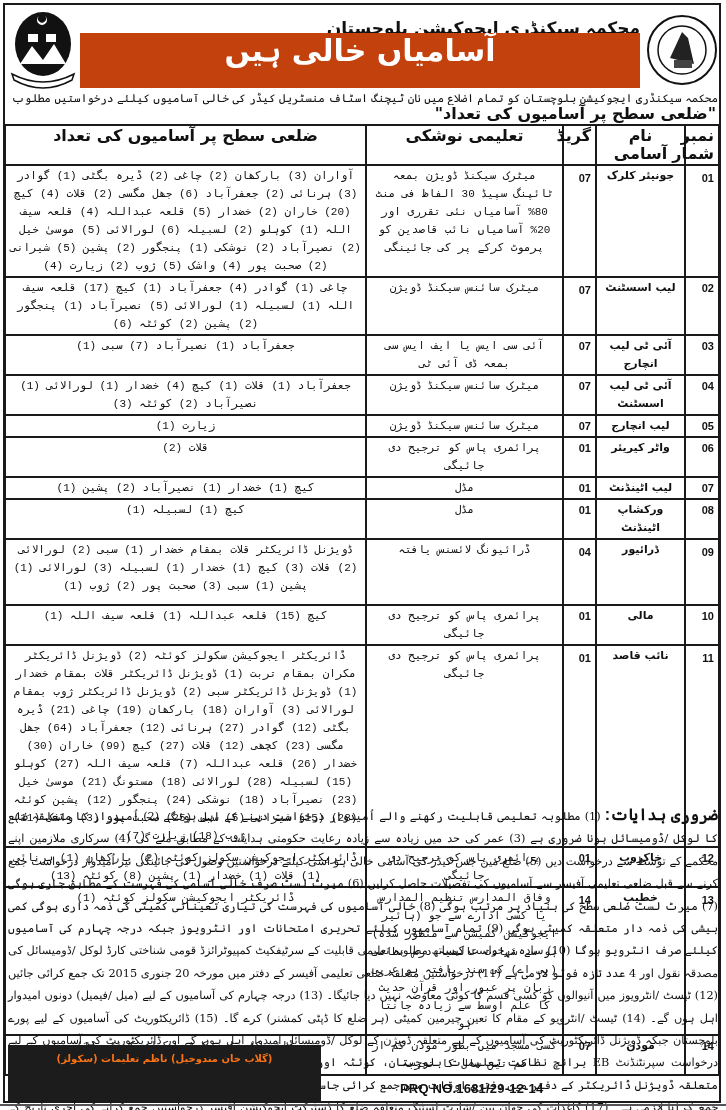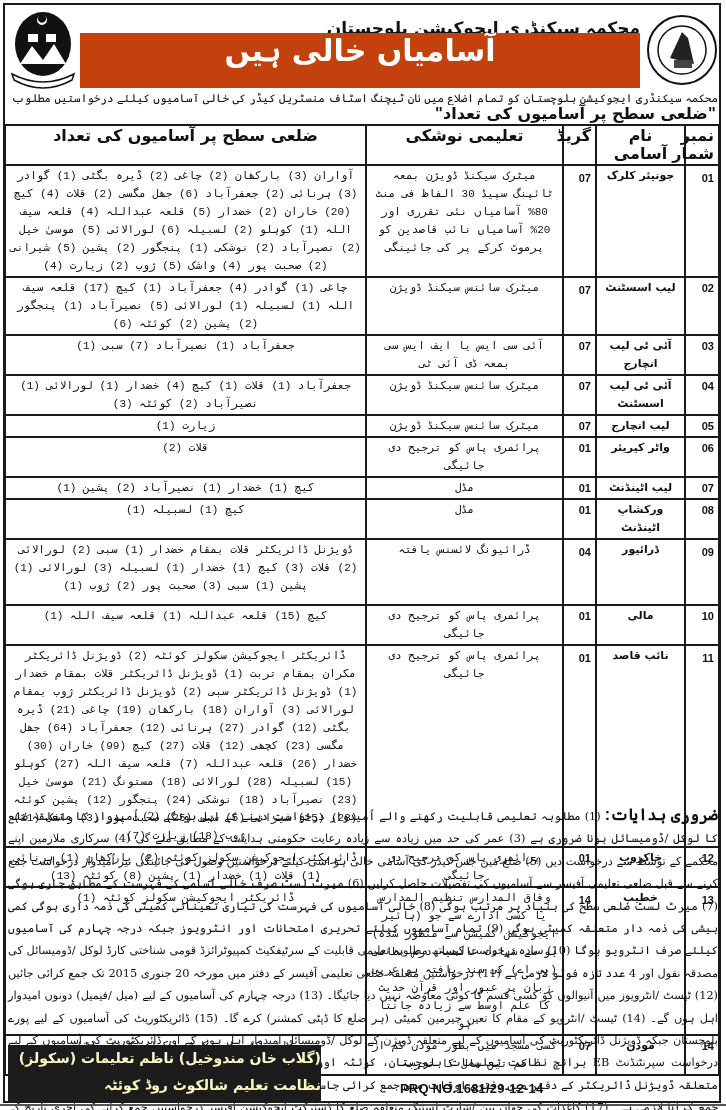--- a/index.html
+++ b/index.html
@@ -16,21 +16,21 @@
   .subhead { position:absolute; right:10px; top:104px; direction:rtl; font-weight:bold; font-size:16px; }
   table.vac { position:absolute; left:4px; top:124px; width:714px; border-collapse:collapse; direction:rtl; table-layout:fixed; }
   table.vac th, table.vac td { border:2px solid #1a1a1a; padding:1px 4px; vertical-align:top; font-size:11px; line-height:18px; }
   table.vac th { font-weight:bold; font-size:16px; text-align:center; height:18px; }
   td.c-sn, td.c-gr { font-family:"Liberation Sans", sans-serif; font-weight:bold; font-size:13px; vertical-align:middle; }
   td.c-sn.top, td.c-gr.top { vertical-align:top; padding-top:3px; }
   td.c-name { text-align:center;font-weight:bold; }
   td.c-qual, td.c-dist { text-align:center; font-family:Liberation Mono, monospace; }
   .notes { position:absolute; left:8px; right:8px; top:804px; direction:rtl; text-align:justify; font-size:11.3px; line-height:22.4px; font-family:"DejaVu Serif", serif; }
   .notes .nh { font-weight:bold; font-size:16px; font-family:Liberation Sans, sans-serif; }
-  .sig { position:absolute; left:8px; top:1045px; width:313px; height:56px; background:#1c1c1c; color:#fef9c3; direction:rtl; text-align:right; font-weight:bold; font-size:14px; }
+  .sig { position:absolute; left:8px; top:1045px; width:313px; height:56px; background:#1c1c1c; color:#f97316; direction:rtl; text-align:center; font-weight:bold; font-size:10px; }
   .sig div { line-height:27px; }
   .prq { position:absolute; left:400px; top:1081px; font-family:"Liberation Sans", sans-serif; font-size:13px; font-weight:bold; letter-spacing:0.2px; }
   .bottomline { position:absolute; left:0; right:0; top:1104px; height:2px; background:#555; }
 </style>
 </head>
 <body>
 
 <div class="page"></div>
 
 <svg class="logo logo-left" viewBox="0 0 74 85">
@@ -175,16 +175,15 @@
   </tbody>
 </table>
 
 <div class="notes">
   <span class="nh">ضروری ہدایات:</span>
   <span>(1) مطلوبہ تعلیمی قابلیت رکھنے والے اُمیدوار درخواست دینے کے اہل ہونگے (2) اُمیدوار کا متعلقہ ضلع کا لوکل /ڈومیسائل ہونا ضروری ہے (3) عمر کی حد میں زیادہ سے زیادہ رعایت حکومتی ہدایات کے مطابق ملے گی (4) سرکاری ملازمین اپنے محکمے کے توسط سے درخواست دیں (5) ضلع میں جس کیڈر کی آسامی خالی ہو اسی کیلئے درخواستیں وصول کی جائینگی نیز اُمیدوار درخواست جمع کرنے سے قبل ضلعی تعلیمی آفیسر سے آسامیوں کی تفصیلات حاصل کرلیں (6) میرٹ لسٹ صرف خالی آسامی کی فہرست کے مطابق جاری ہوگی (7) میرٹ لسٹ ضلعی سطح کی بنیاد پر مرتب ہوگی (8) خالی آسامیوں کی فہرست کی تیاری تعیناتی کمیٹی کی ذمہ داری ہوگی کمی بیشی کی ذمہ دار متعلقہ کمیٹی ہوگی (9) تمام آسامیوں کیلئے تحریری امتحانات اور انٹرویوز جبکہ درجہ چہارم کی آسامیوں کیلئے صرف انٹرویو ہوگا (10) سادہ درخواست کیساتھ مطلوبہ تعلیمی قابلیت کے سرٹیفکیٹ کمپیوٹرائزڈ قومی شناختی کارڈ لوکل /ڈومیسائل کی مصدقہ نقول اور 4 عدد تازہ فوٹو لازمی ہے (11) درخواستیں متعلقہ ضلعی تعلیمی آفیسر کے دفتر میں مورخہ 20 جنوری 2015 تک جمع کرائی جائیں (12) ٹیسٹ /انٹرویوز میں آنیوالوں کو کسی قسم کا کوئی معاوضہ نہیں دیا جائیگا۔ (13) درجہ چہارم کی آسامیوں کے لیے (میل /فیمیل) دونوں امیدوار اہل ہوں گے۔ (14) ٹیسٹ /انٹرویو کے مقام کا تعین چیرمین کمیٹی (ہر ضلع کا ڈپٹی کمشنر) کرے گا۔ (15) ڈائریکٹوریٹ کی آسامیوں کے لیے پورے بلوچستان جبکہ ڈویژنل ڈائریکٹوریٹ کی آسامیوں کے لیے متعلقہ ڈویژن کے لوکل /ڈومیسائل امیدوار اہل ہوں گے اور ڈائریکٹوریٹ کی آسامیوں کے لیے درخواست سپرنٹنڈنٹ EB برانچ نظامت تعلیمات بلوچستان، کوئٹہ اور ڈویژنل ڈائریکٹوریٹ کی آسامیوں کے لیے درخواست متعلقہ ڈویژنل ڈائریکٹر کے دفتر میں دفتری اوقات میں جمع کرائی جاسکتی ہیں۔ (16) تمام امیدواروں کے لیے فریش درخواستیں جمع کرانا لازمی ہے۔ (17) کاغذات کی چھان بین /شارٹ لسٹنگ متعلقہ ضلع کا ڈسٹرکٹ ایجوکیشن آفیسر درخواستیں جمع کرانے کی آخری تاریخ کے بعد دس دن کے اندر اندر مکمل کرے گا۔ (18) شارٹ لسٹنگ کے بعد متعلقہ ضلع کا چیرمین (ڈپٹی کمشنر) ایک ہفتے کے اندر اندر ٹیسٹ /انٹرویو کی تاریخ بذریعہ اخبار مشتہر کریگا۔ (19) تمام آسامیوں میں کمی بیشی ہوسکتی ہے۔</span>
 </div>
 
 <div class="sig">
   <div>(گلاب خان مندوخیل) ناظم تعلیمات (سکولز)</div>
-  <div>نظامت تعلیم شالکوٹ روڈ کوئٹہ</div>
 </div>
 <div class="prq">PRQ  NO.1681/29-12-14</div>
 <div class="bottomline"></div>
 
 </body></html>

